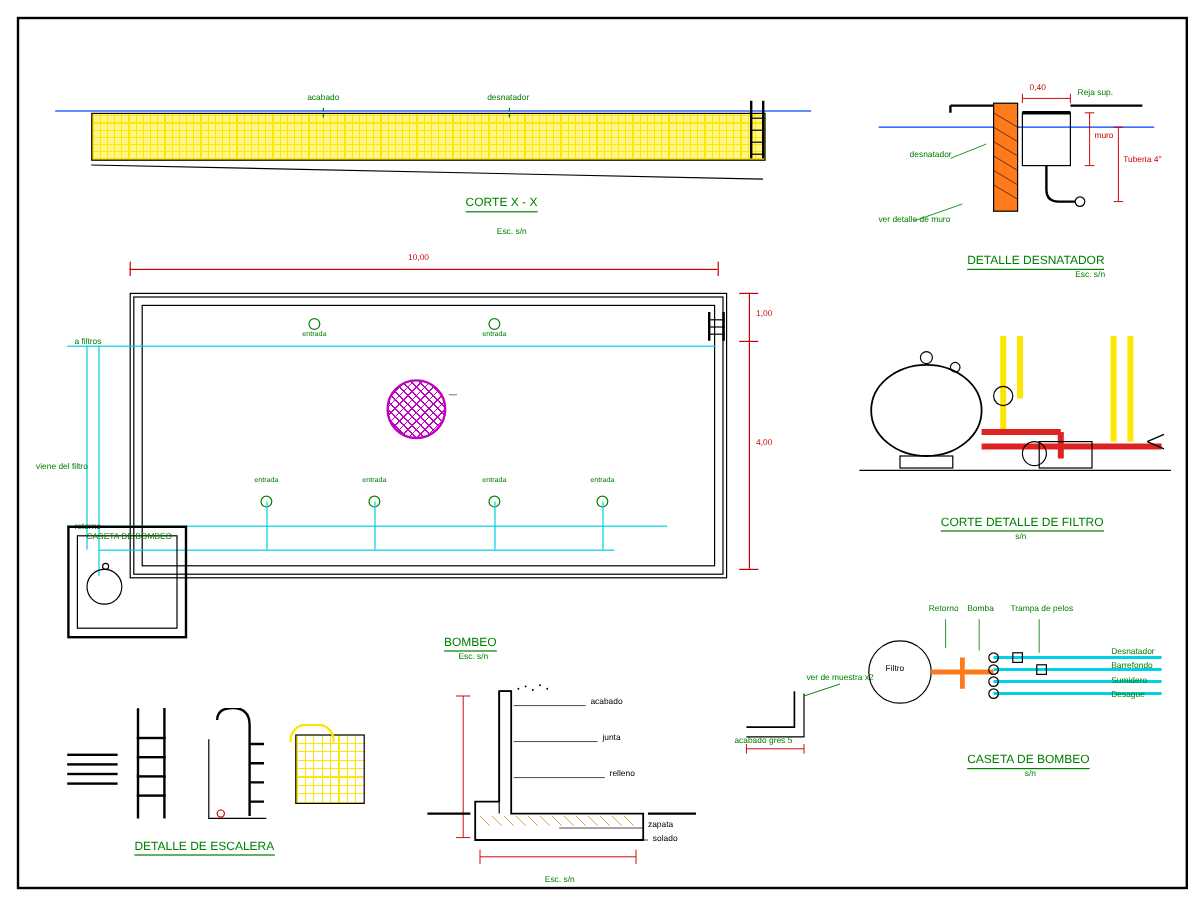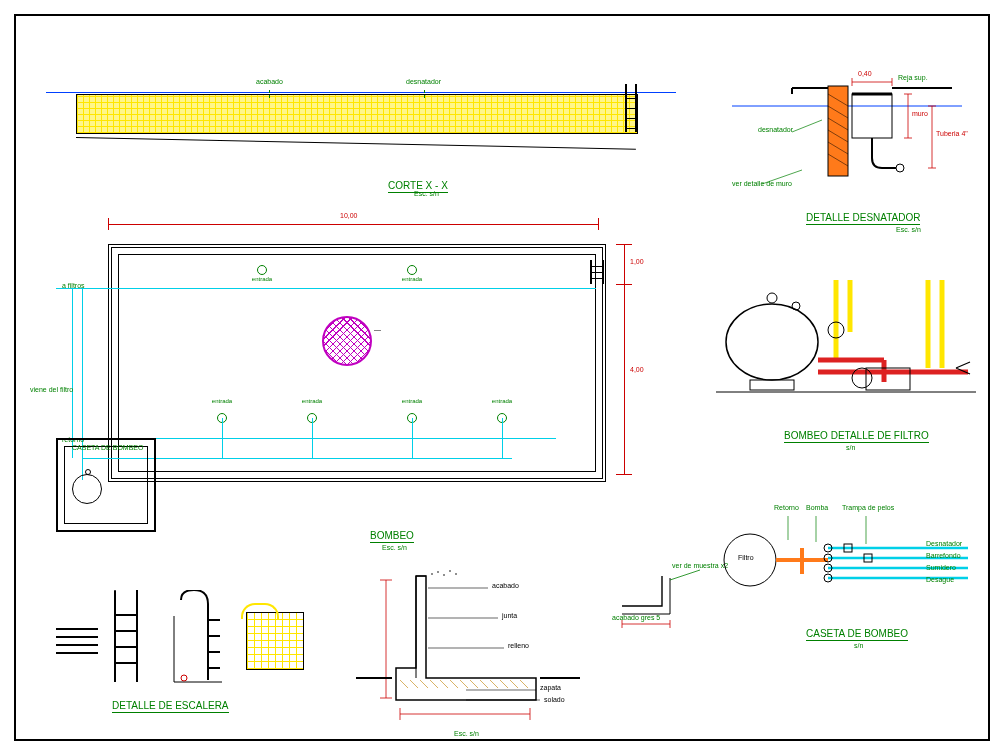--- a/index.html
+++ b/index.html
@@ -103,21 +103,21 @@
       <div class="side-callout b">desnatador</div>
       <div class="ladder-top">
         <span class="rail l"></span>
           <span class="rail r"></span>
         <span class="rung" style="top:14px"></span>
           <span class="rung" style="top:24px"></span>
         <span class="rung" style="top:34px"></span>
           <span class="rung" style="top:44px"></span>
       </div>
     </div>
-    <div class="lbl underline" style="left:372px;top:164px;">CORTE X - X</div>
+    <div class="lbl underline" style="left:372px;top:148px;">CORTE X - X</div>
     <div class="lbl sub" style="left:398px;top:174px;">Esc. s/n</div>
 
     <div class="dim h" style="left:92px;top:208px;width:490px;"></div>
     <div class="dim v" style="left:92px;top:202px;height:12px;"></div>
     <div class="dim v" style="left:582px;top:202px;height:12px;"></div>
     <div class="dim-cap" style="left:324px;top:196px;">10,00</div>
 
     <div class="plan">
       <div class="inner"></div>
       <div class="drain"></div>
@@ -317,21 +317,21 @@
         <rect x="150" y="96" width="44" height="22" fill="none" stroke="#000"></rect>
         <circle cx="146" cy="106" r="10" fill="none" stroke="#000"></circle>
 
         <circle cx="120" cy="58" r="8" fill="none" stroke="#000"></circle>
 
         <g stroke="#000" stroke-width="1.2">
             <path d="M240 96 l14 -6 M240 96 l14 6"></path>
           </g>
       </svg>
     </div>
-    <div class="lbl underline" style="left:768px;top:414px;">BOMBEO DETALLE DE FILTRO</div>
+    <div class="lbl underline" style="left:768px;top:414px;">CORTE DETALLE DE FILTRO</div>
     <div class="lbl sub" style="left:830px;top:428px;">s/n</div>
 
     <div class="bomb">
       <svg viewBox="0 0 260 150">
         <circle cx="34" cy="70" r="26" fill="none" stroke="#000"></circle>
 
         <g stroke="#ff7a1a" stroke-width="4">
           <line x1="60" y1="70" x2="112" y2="70"></line>
           <line x1="86" y1="58" x2="86" y2="84"></line>
         </g>

